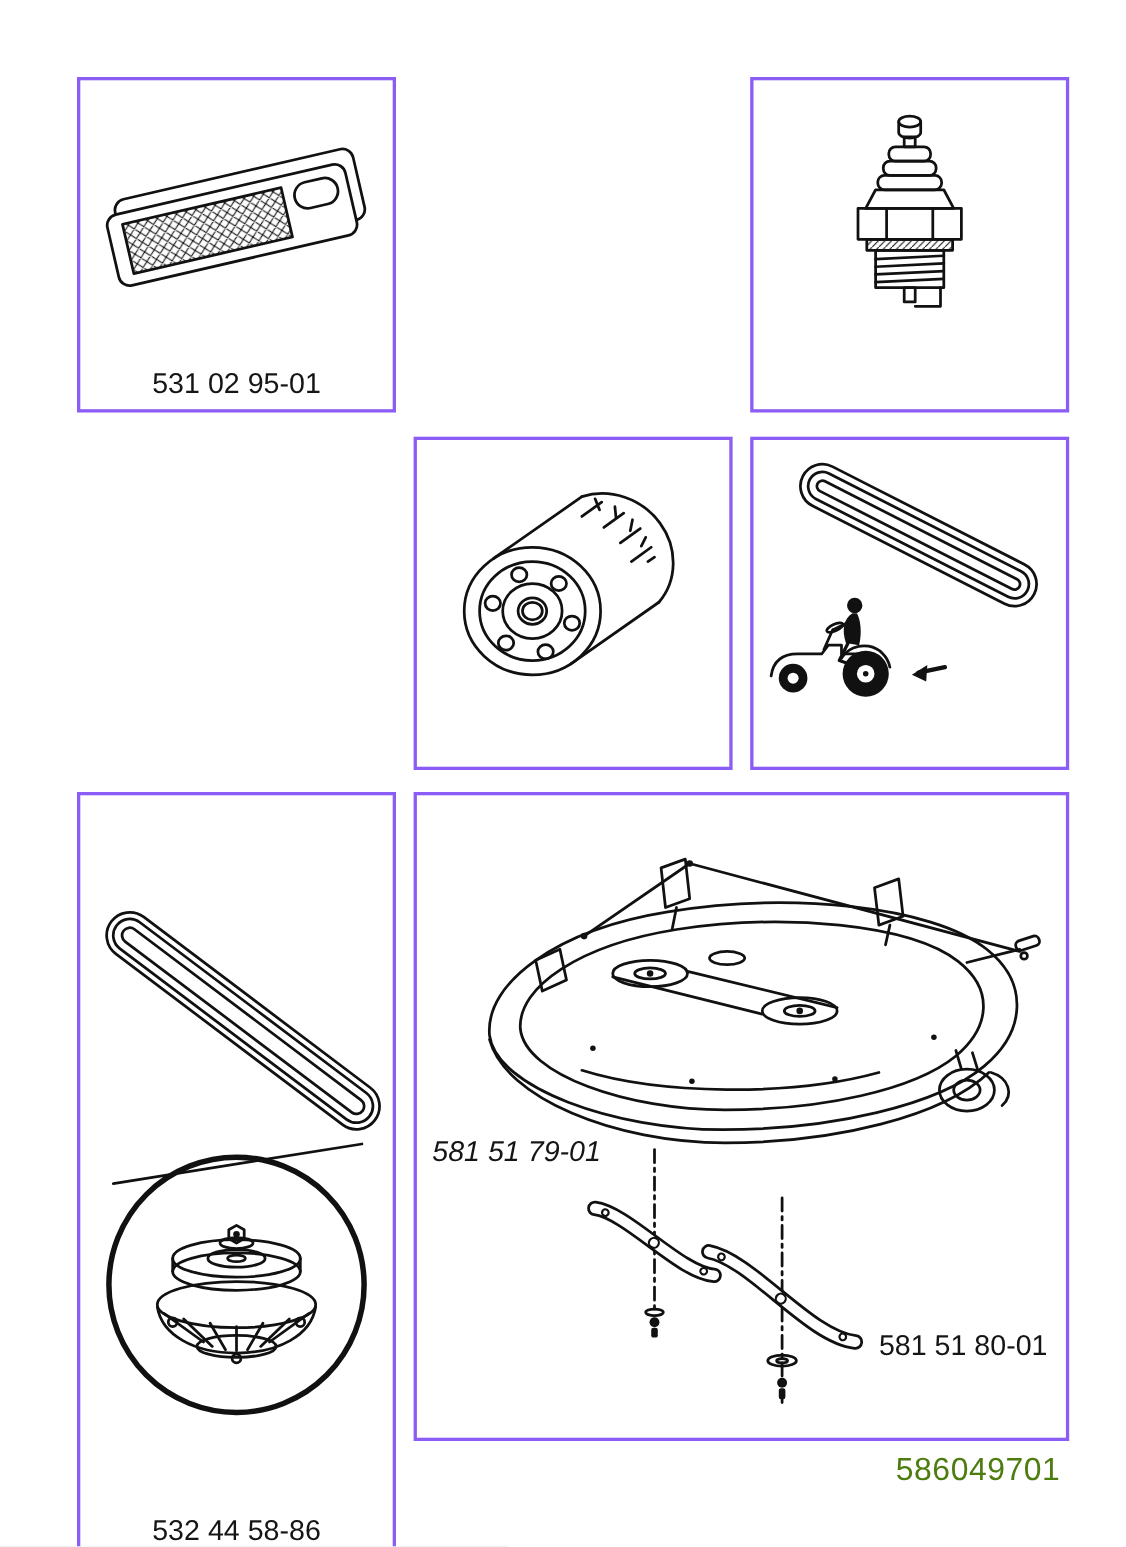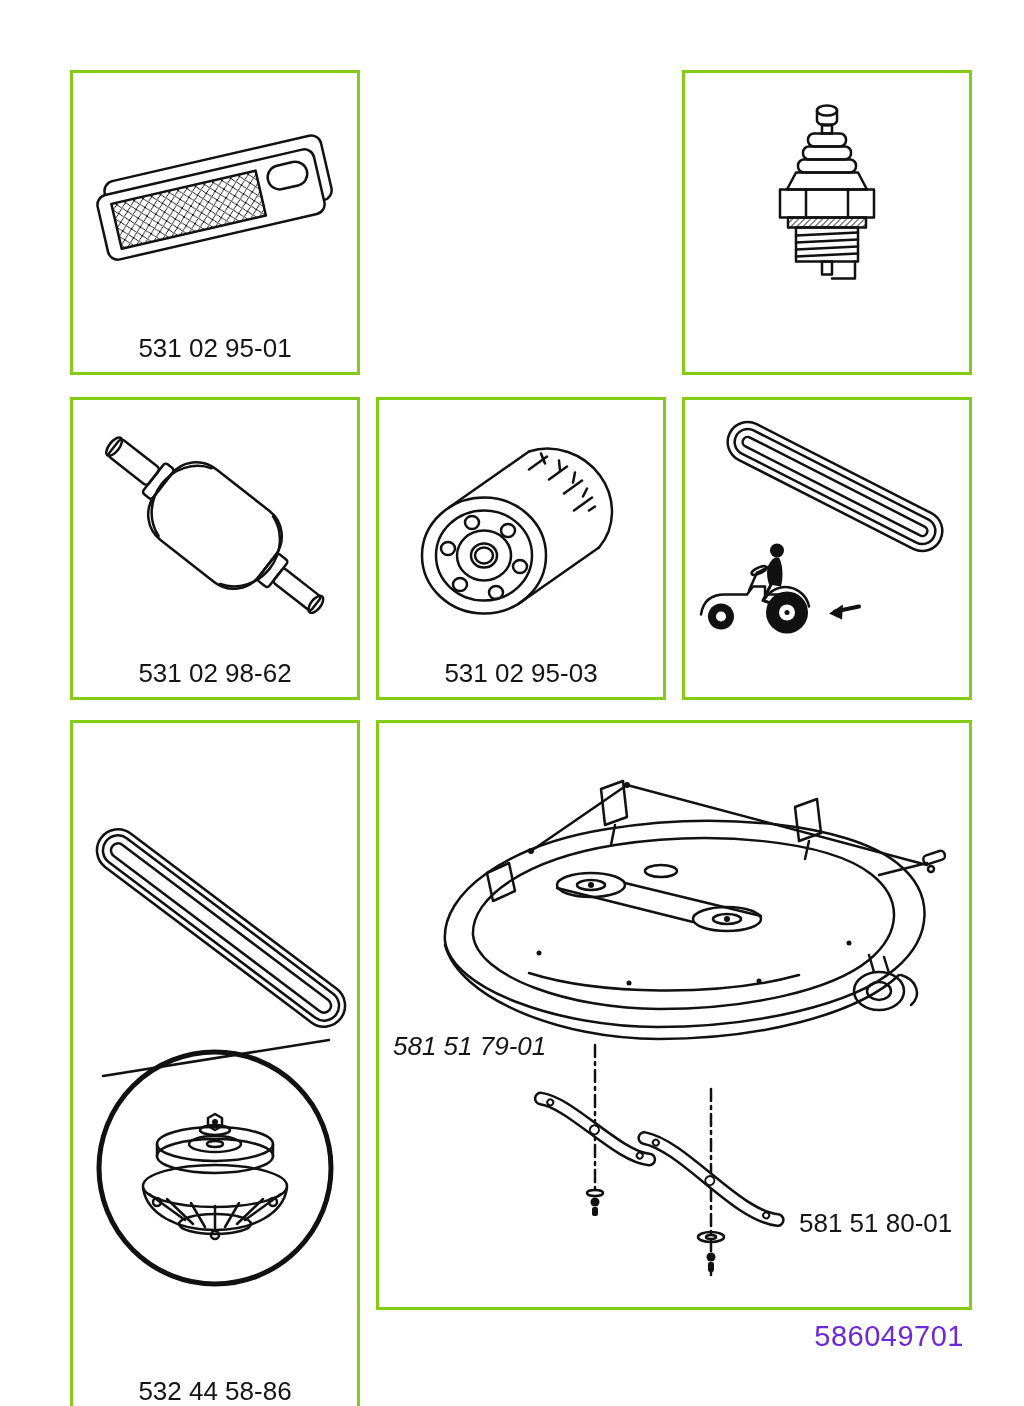--- a/index.html
+++ b/index.html
@@ -6,21 +6,21 @@
   .page{
     position:relative;
     width:1024px;height:1406px;
     background:#ffffff;
     font-family:"Liberation Sans", sans-serif;
     color:#151515;
     overflow:hidden;
   }
   .cell{
     position:absolute;
-    border:3px solid #84cc16;
+    border:3px solid #8b5cf6;
     background:#ffffff;
     box-sizing:border-box;
   }
   .cell svg.draw{
     position:absolute;left:0;top:0;
     width:100%;height:calc(100% - 46px);
   }
   .cell svg.draw.full{height:100%;}
   .pn{
     position:absolute;left:0;right:0;bottom:8px;
@@ -33,21 +33,21 @@
     position:absolute;
     font-size:26px;
     color:#151515;
     white-space:nowrap;
   }
   .docnum{
     position:absolute;
     top:1320px;right:60px;
     font-size:29px;
     letter-spacing:.5px;
-    color:#6d28d9;
+    color:#4d7c0f;
   }
   svg{
     fill:none;
     stroke:#111111;
     stroke-width:2.5;
     stroke-linecap:round;
     stroke-linejoin:round;
   }
 </style>
 </head>
@@ -93,35 +93,20 @@
         <line x1="163" y1="103" x2="163" y2="131"></line>
         <rect x="103" y="131" width="78" height="10" fill="url(#hatch)"></rect>
         <rect x="111" y="141" width="62" height="34"></rect>
         <path d="M111,149 l62,-3 M111,156 l62,-3 M111,163 l62,-3 M111,170 l62,-3"></path>
         <rect x="137" y="175" width="10" height="13"></rect>
         <path d="M170,175 v17 h-23"></path>
       </g>
     </svg>
   </div>
 
-  <div class="cell" style="left:70px;top:397px;width:290px;height:303px;">
-    <svg class="draw" viewBox="0 0 284 250">
-      <g transform="rotate(38 142 125)">
-        <ellipse cx="14" cy="125" rx="5" ry="11"></ellipse>
-        <rect x="14" y="114" width="50" height="22" rx="4"></rect>
-        <rect x="64" y="106" width="12" height="38" rx="3"></rect>
-        <rect x="76" y="80" width="132" height="90" rx="32"></rect>
-        <path d="M104,82 a42,45 0 0 0 0,86 M182,82 a42,45 0 0 1 0,86"></path>
-        <rect x="208" y="108" width="14" height="34" rx="3"></rect>
-        <rect x="222" y="116" width="48" height="18" rx="3"></rect>
-        <ellipse cx="270" cy="125" rx="5" ry="10"></ellipse>
-      </g>
-    </svg>
-    <div class="pn">531 02 98-62</div>
-  </div>
 
   <div class="cell" style="left:376px;top:397px;width:290px;height:303px;">
     <svg class="draw" viewBox="0 0 284 250">
 
       <path d="M70,107 L150,51"></path>
       <path d="M140,203 L220,147"></path>
       <path d="M150,51 A62,58 35 0 1 220,147"></path>
 
       <path d="M162,53 L166,63 M180,60 L181,70 M196,72 L194,82 M208,88 L204,96 M216,106 L210,110"></path>
       <path d="M168,56 L150,69 M188,66 L170,79 M203,80 L185,93 M213,97 L195,110"></path>
@@ -131,21 +116,20 @@
       <ellipse cx="105" cy="155" rx="27" ry="25"></ellipse>
       <ellipse cx="105" cy="155" rx="13" ry="12"></ellipse>
       <ellipse cx="105" cy="155" rx="9" ry="8"></ellipse>
       <ellipse cx="141" cy="166" rx="7" ry="6.5"></ellipse>
       <ellipse cx="117" cy="192" rx="7" ry="6.5"></ellipse>
       <ellipse cx="81" cy="184" rx="7" ry="6.5"></ellipse>
       <ellipse cx="69" cy="148" rx="7" ry="6.5"></ellipse>
       <ellipse cx="93" cy="122" rx="7" ry="6.5"></ellipse>
       <ellipse cx="129" cy="130" rx="7" ry="6.5"></ellipse>
     </svg>
-    <div class="pn">531 02 95-03</div>
   </div>
 
   <div class="cell" style="left:682px;top:397px;width:290px;height:303px;">
     <svg class="draw" viewBox="0 0 284 250">
       <g transform="translate(150,86) rotate(27)">
         <rect x="-118" y="-20" width="236" height="40" rx="20"></rect>
         <rect x="-111" y="-13" width="222" height="26" rx="13"></rect>
         <rect x="-103" y="-5" width="206" height="10" rx="5"></rect>
       </g>
       <g>

